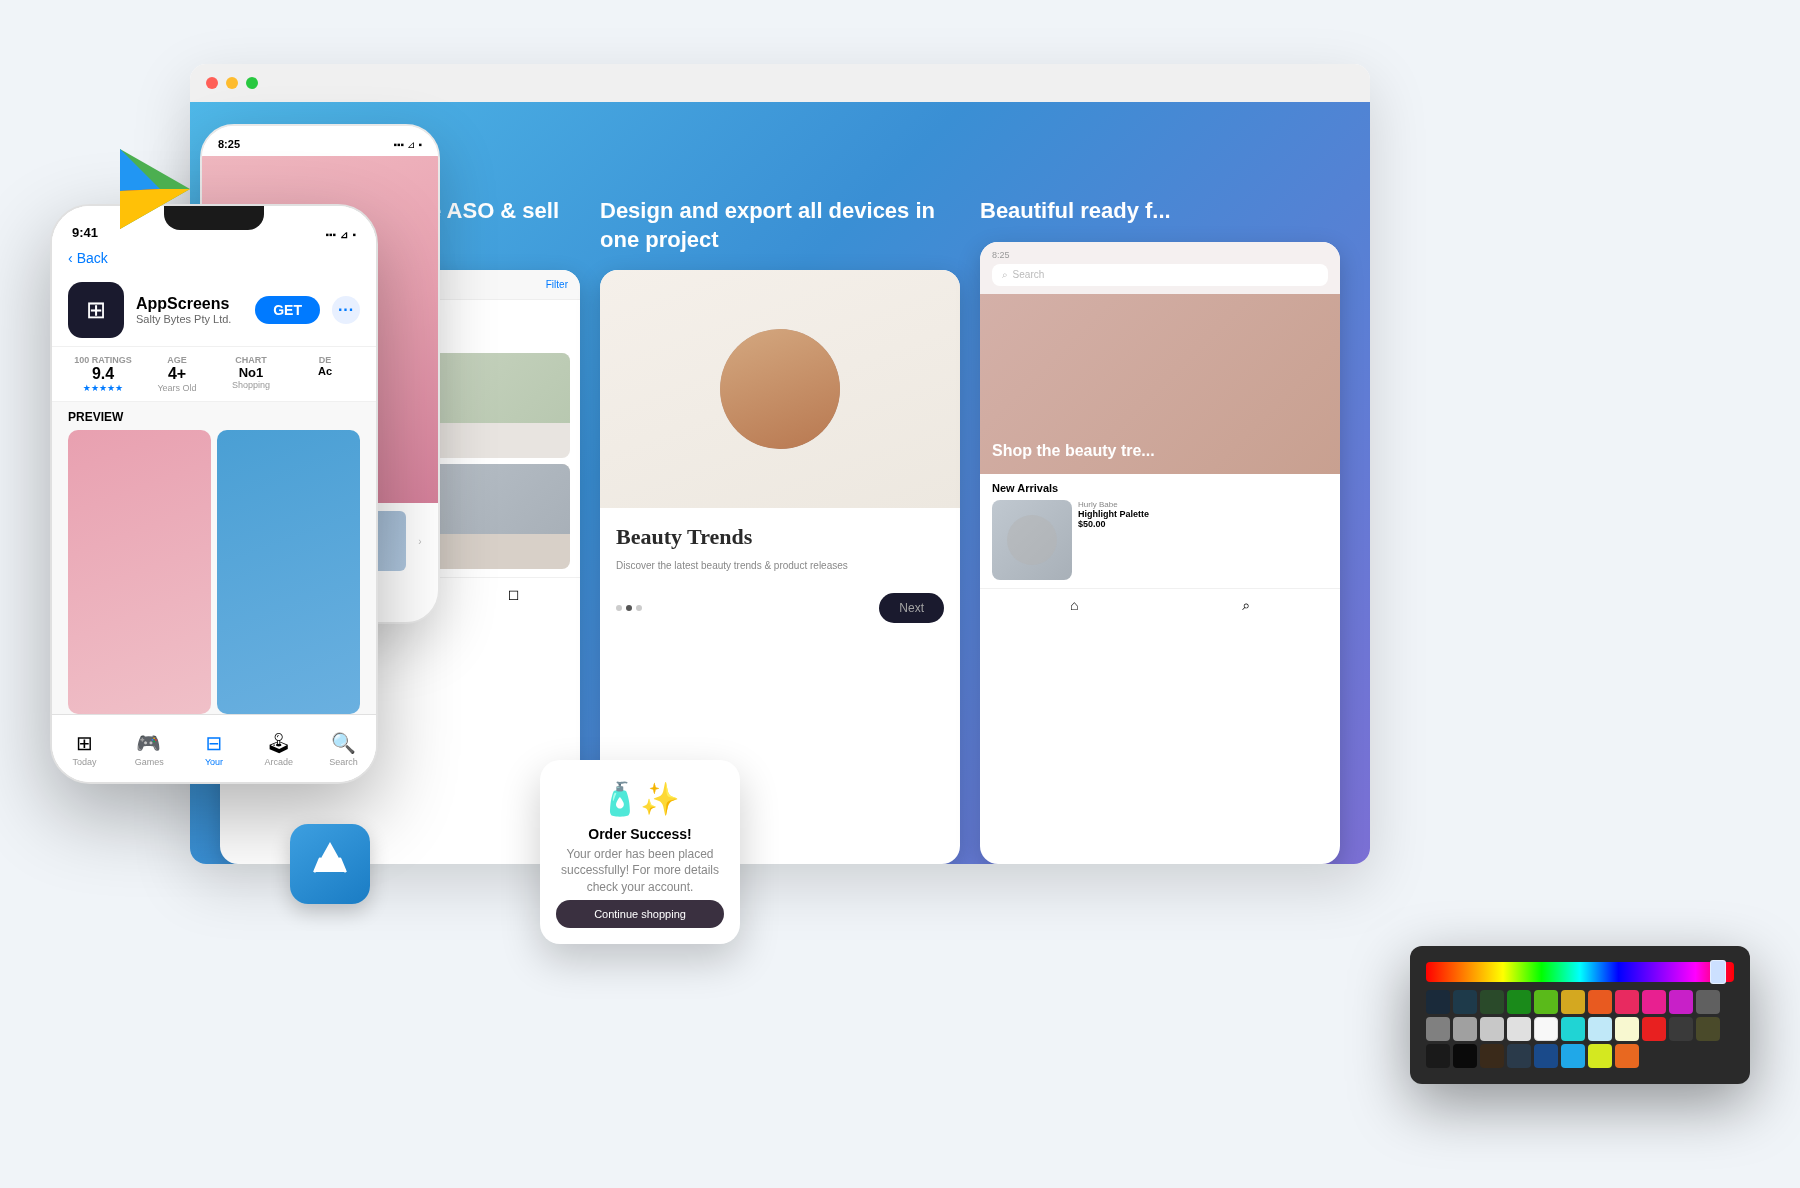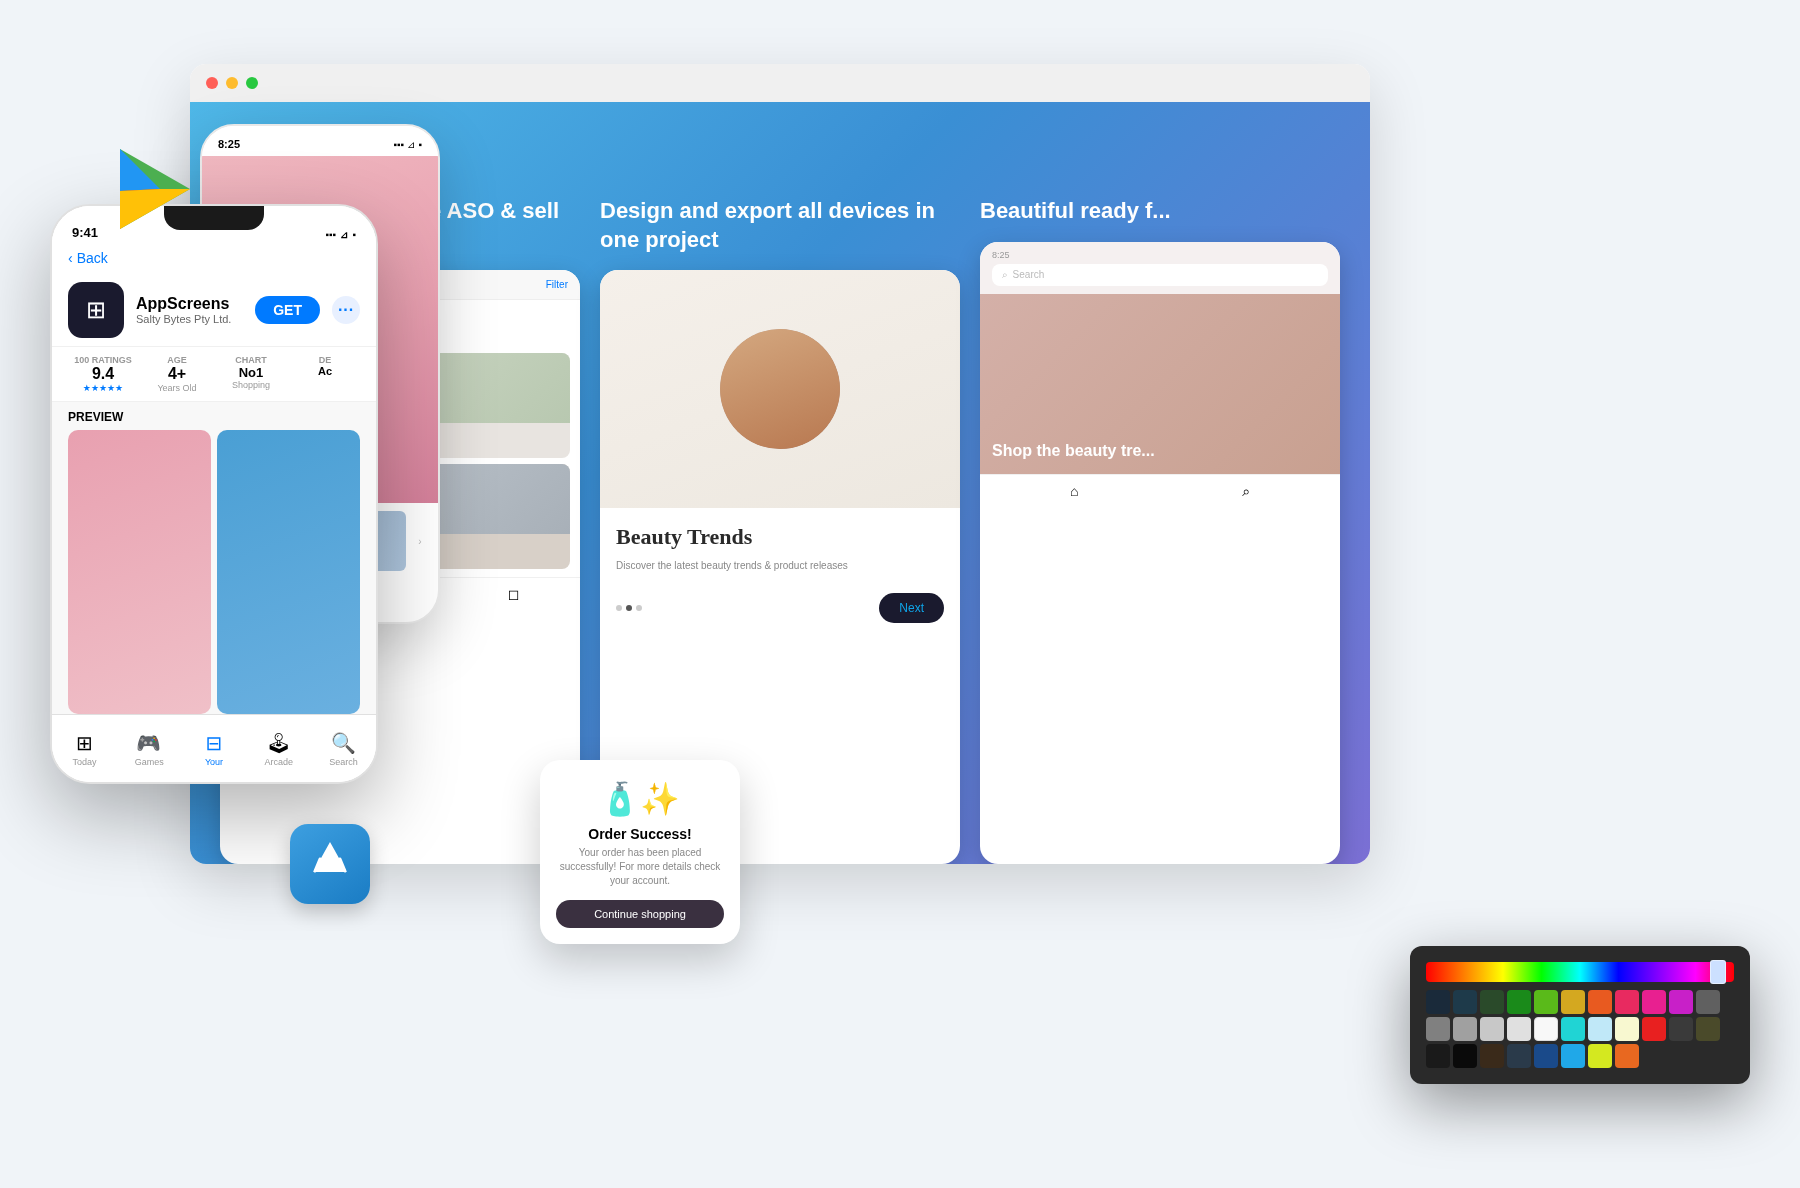--- a/index.html
+++ b/index.html
@@ -430,24 +430,24 @@
     }
 
     .success-title {
       font-size: 14px;
       font-weight: 700;
       text-align: center;
       margin-bottom: 4px;
     }
 
     .success-text {
-      font-size: 10px;
+      font-size: 12px;
       color: #888;
       text-align: center;
-      margin-bottom: 12px;
+      margin-bottom: 4px;
       line-height: 1.4;
     }
 
     .continue-btn {
       background: #3a3040;
       color: white;
       border: none;
       border-radius: 20px;
       padding: 8px 20px;
       font-size: 11px;
@@ -594,40 +594,55 @@
             </div>
             <div style="padding:16px;background:white;flex:1;">
               <div style="font-size:22px;font-weight:700;color:#2a2a2a;font-family:Georgia,serif;margin-bottom:8px;">Beauty Trends</div>
               <div style="font-size:10px;color:#888;line-height:1.5;margin-bottom:20px;">Discover the latest beauty trends &amp; product releases</div>
               <div style="display:flex;justify-content:space-between;align-items:center;">
                 <div style="display:flex;gap:4px;">
                   <div style="width:6px;height:6px;border-radius:50%;background:#ccc;"></div>
                   <div style="width:6px;height:6px;border-radius:50%;background:#555;"></div>
                   <div style="width:6px;height:6px;border-radius:50%;background:#ccc;"></div>
                 </div>
-                <button style="background:#1a1a2e;color:#0ea5e9;border:none;border-radius:20px;padding:8px 20px;font-size:12px;">Next</button>
+                <button style="background:#1a1a2e;color:#a3a3a3;border:none;border-radius:20px;padding:8px 20px;font-size:12px;">Next</button>
               </div>
             </div>
           </div>
         </div>
 
         <div class="feature-col">
           <div class="feature-headline">Beautiful ready f...</div>
           <div style="flex:1; background:white; border-radius:18px; overflow:hidden; box-shadow:0 8px 24px rgba(0,0,0,0.2);">
 
             <div style="background:#f5f0f0;padding:8px 12px;">
               <div style="font-size:9px;color:#999;margin-bottom:4px;">8:25</div>
               <div style="background:white;border-radius:8px;padding:5px 10px;font-size:10px;color:#bbb;display:flex;align-items:center;gap:5px;">
                 <span>⌕</span>
                 <span>Search</span>
               </div>
             </div>
             <div style="height:180px;background:linear-gradient(135deg,#d4b0a8,#c8a090);position:relative;overflow:hidden;">
               <div style="position:absolute;bottom:12px;left:12px;color:white;font-size:16px;font-weight:700;line-height:1.3;">Shop the
 beauty tre...</div>
+            </div>
+            <div style="padding:8px 12px;">
+              <div style="font-size:11px;font-weight:700;margin-bottom:6px;">New Arrivals</div>
+              <div style="display:flex;gap:6px;">
+                <div style="background:#e8e0e0;border-radius:8px;width:80px;height:80px;overflow:hidden;">
+                  <div style="width:100%;height:100%;background:linear-gradient(135deg,#c0c8d0,#a8b0b8);display:flex;align-items:center;justify-content:center;">
+                    <div style="width:50px;height:50px;border-radius:50%;background:rgba(180,180,180,0.5);"></div>
+                  </div>
+                </div>
+                <div style="flex:1;">
+                  <div style="font-size:8px;color:#888;">Hurly Babe</div>
+                  <div style="font-size:9px;font-weight:600;">Highlight Palette</div>
+                  <div style="font-size:9px;font-weight:700;">$50.00</div>
+                </div>
+              </div>
             </div>
             <div style="display:flex;justify-content:space-around;padding:8px;border-top:1px solid #f0f0f0;">
               <span style="font-size:14px;">⌂</span>
               <span style="font-size:14px;">⌕</span>
             </div>
           </div>
         </div>
       </div>
     </div>
   </div>

